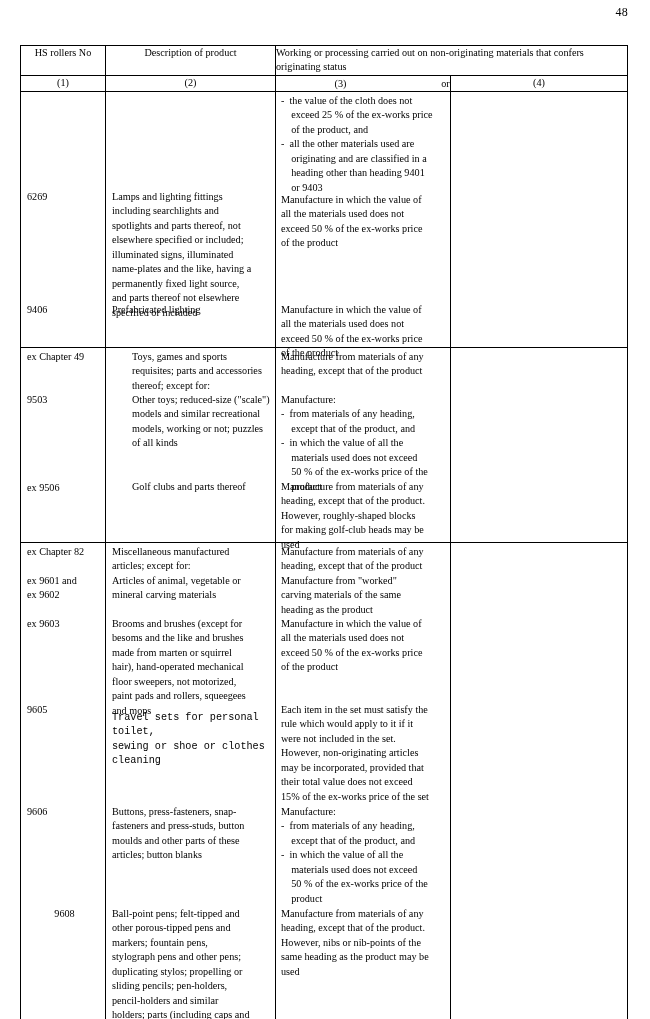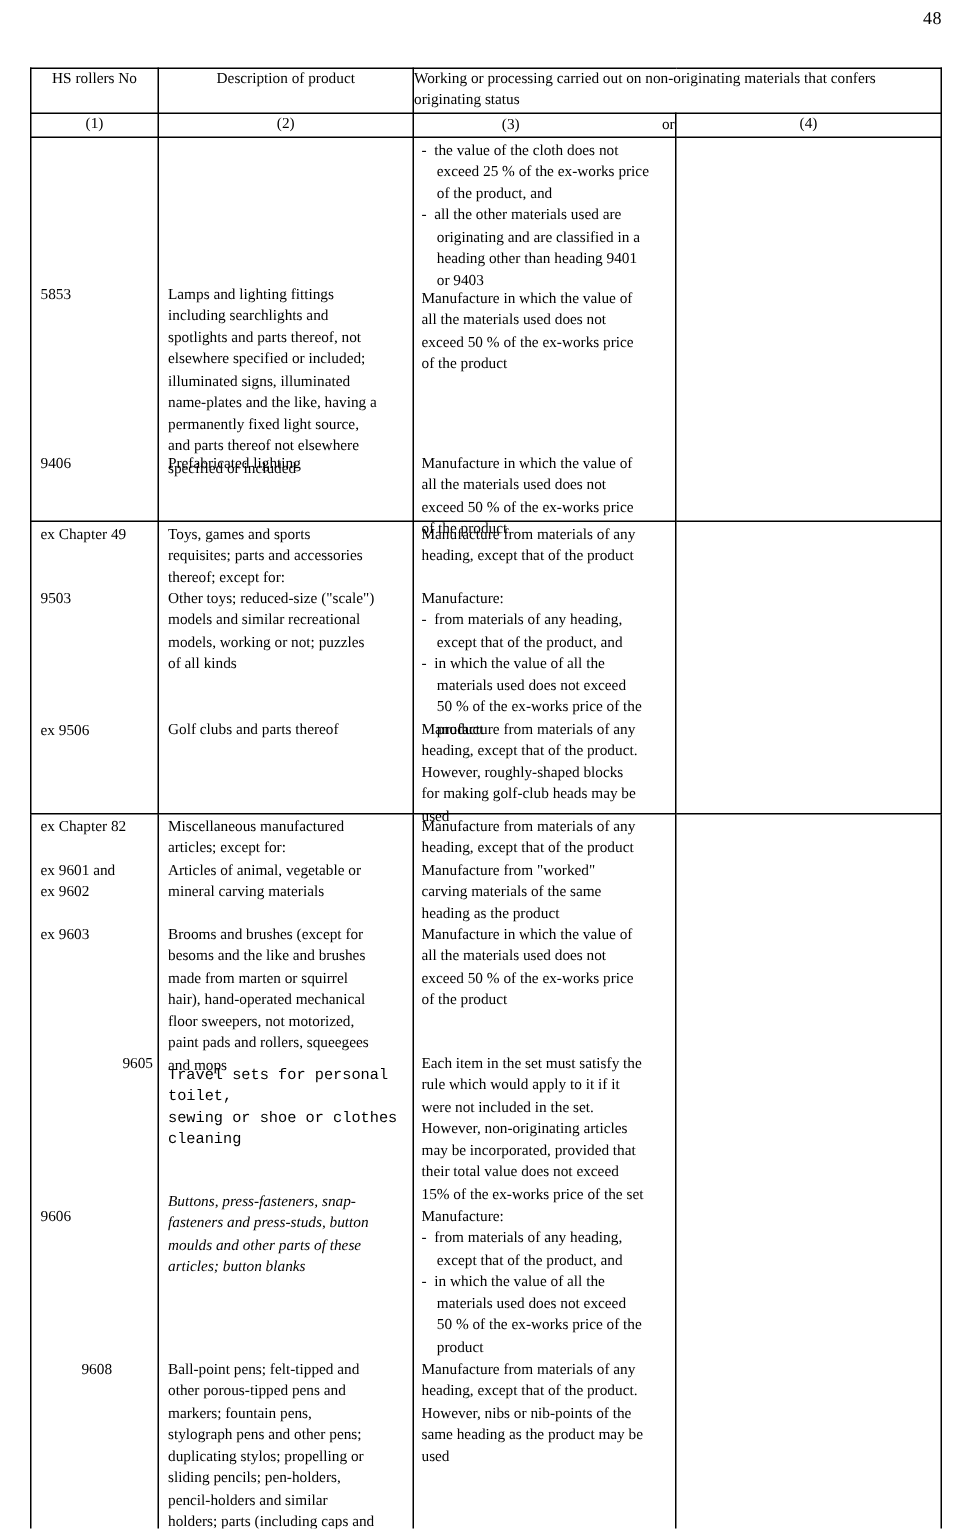--- a/index.html
+++ b/index.html
@@ -139,21 +139,21 @@
         <td class="num34">
           <span class="n3" style="left:0;right:45px">(3)</span>
           <span class="nor" style="left:115px;right:-50px">or</span>
         </td>
         <td>(4)</td>
       </tr>
 
     <tr>
           <td>
             <div class="cellwrap" style="height: 255px;">
-              <div class="txt c1txt" style="top: 98px;">5853</div>
+              <div class="txt c1txt" style="top: 98px;">6269</div>
               <div class="txt c1txt" style="top: 211px;">9406</div>
             </div>
           </td>
           <td>
             <div class="cellwrap" style="height: 255px;">
               <div class="txt c2txt" style="top: 98px;">Lamps and lighting fittings
 including searchlights and
 spotlights and parts thereof, not
 elsewhere specified or included;
 illuminated signs, illuminated
@@ -189,21 +189,21 @@
         </tr>
         <tr class="section-top">
           <td>
             <div class="cellwrap" style="height: 194px;">
               <div class="txt c1txt" style="top: 2px;">ex Chapter 49</div>
               <div class="txt c1txt" style="top: 45px;">9503</div>
               <div class="txt c1txt" style="top: 133px;">ex 9506</div>
             </div>
           </td>
           <td>
-            <div class="cellwrap" style="height: 194px;">
+            <div class="cellwrap" style="height: 194px; margin-left: 20px;">
               <div class="txt c2txt" style="top: 2px;">Toys, games and sports
 requisites; parts and accessories
 thereof; except for:</div>
               <div class="txt c2txt" style="top: 45px;">Other toys; reduced-size ("scale")
 models and similar recreational
 models, working or not; puzzles
 of all kinds</div>
               <div class="txt c2txt" style="top: 132px;">Golf clubs and parts thereof</div>
             </div>
           </td>
@@ -229,42 +229,42 @@
             <div class="cellwrap" style="height: 194px;"></div>
           </td>
         </tr>
         <tr class="section-top">
           <td>
             <div class="cellwrap" style="height: 480px;">
               <div class="txt c1txt" style="top: 2px;">ex Chapter 82</div>
               <div class="txt c1txt" style="top: 31px;">ex 9601 and
 ex 9602</div>
               <div class="txt c1txt" style="top: 74px;">ex 9603</div>
-              <div class="txt c1txt" style="top: 160px; text-align: right;">9605</div>
+              <div class="txt c1txt" style="top: 160px;">9605</div>
               <div class="txt c1txt" style="top: 262px;">9606</div>
               <div class="txt c1txt" style="top: 364px; text-align: center;">9608</div>
             </div>
           </td>
           <td>
             <div class="cellwrap" style="height: 480px;">
               <div class="txt c2txt" style="top: 2px;">Miscellaneous manufactured
 articles; except for:</div>
               <div class="txt c2txt" style="top: 31px;">Articles of animal, vegetable or
 mineral carving materials</div>
               <div class="txt c2txt" style="top: 74px;">Brooms and brushes (except for
 besoms and the like and brushes
 made from marten or squirrel
 hair), hand-operated mechanical
 floor sweepers, not motorized,
 paint pads and rollers, squeegees
 and mops</div>
               <div class="txt c2txt" style="top: 168px; font-family: Liberation Mono, monospace;">Travel sets for personal toilet,
 sewing or shoe or clothes
 cleaning</div>
-              <div class="txt c2txt" style="top: 252px; font-style: italic;">Buttons, press-fasteners, snap-
+              <div class="txt c2txt" style="top: 262px;">Buttons, press-fasteners, snap-
 fasteners and press-studs, button
 moulds and other parts of these
 articles; button blanks</div>
               <div class="txt c2txt" style="top: 364px;">Ball-point pens; felt-tipped and
 other porous-tipped pens and
 markers; fountain pens,
 stylograph pens and other pens;
 duplicating stylos; propelling or
 sliding pencils; pen-holders,
 pencil-holders and similar

